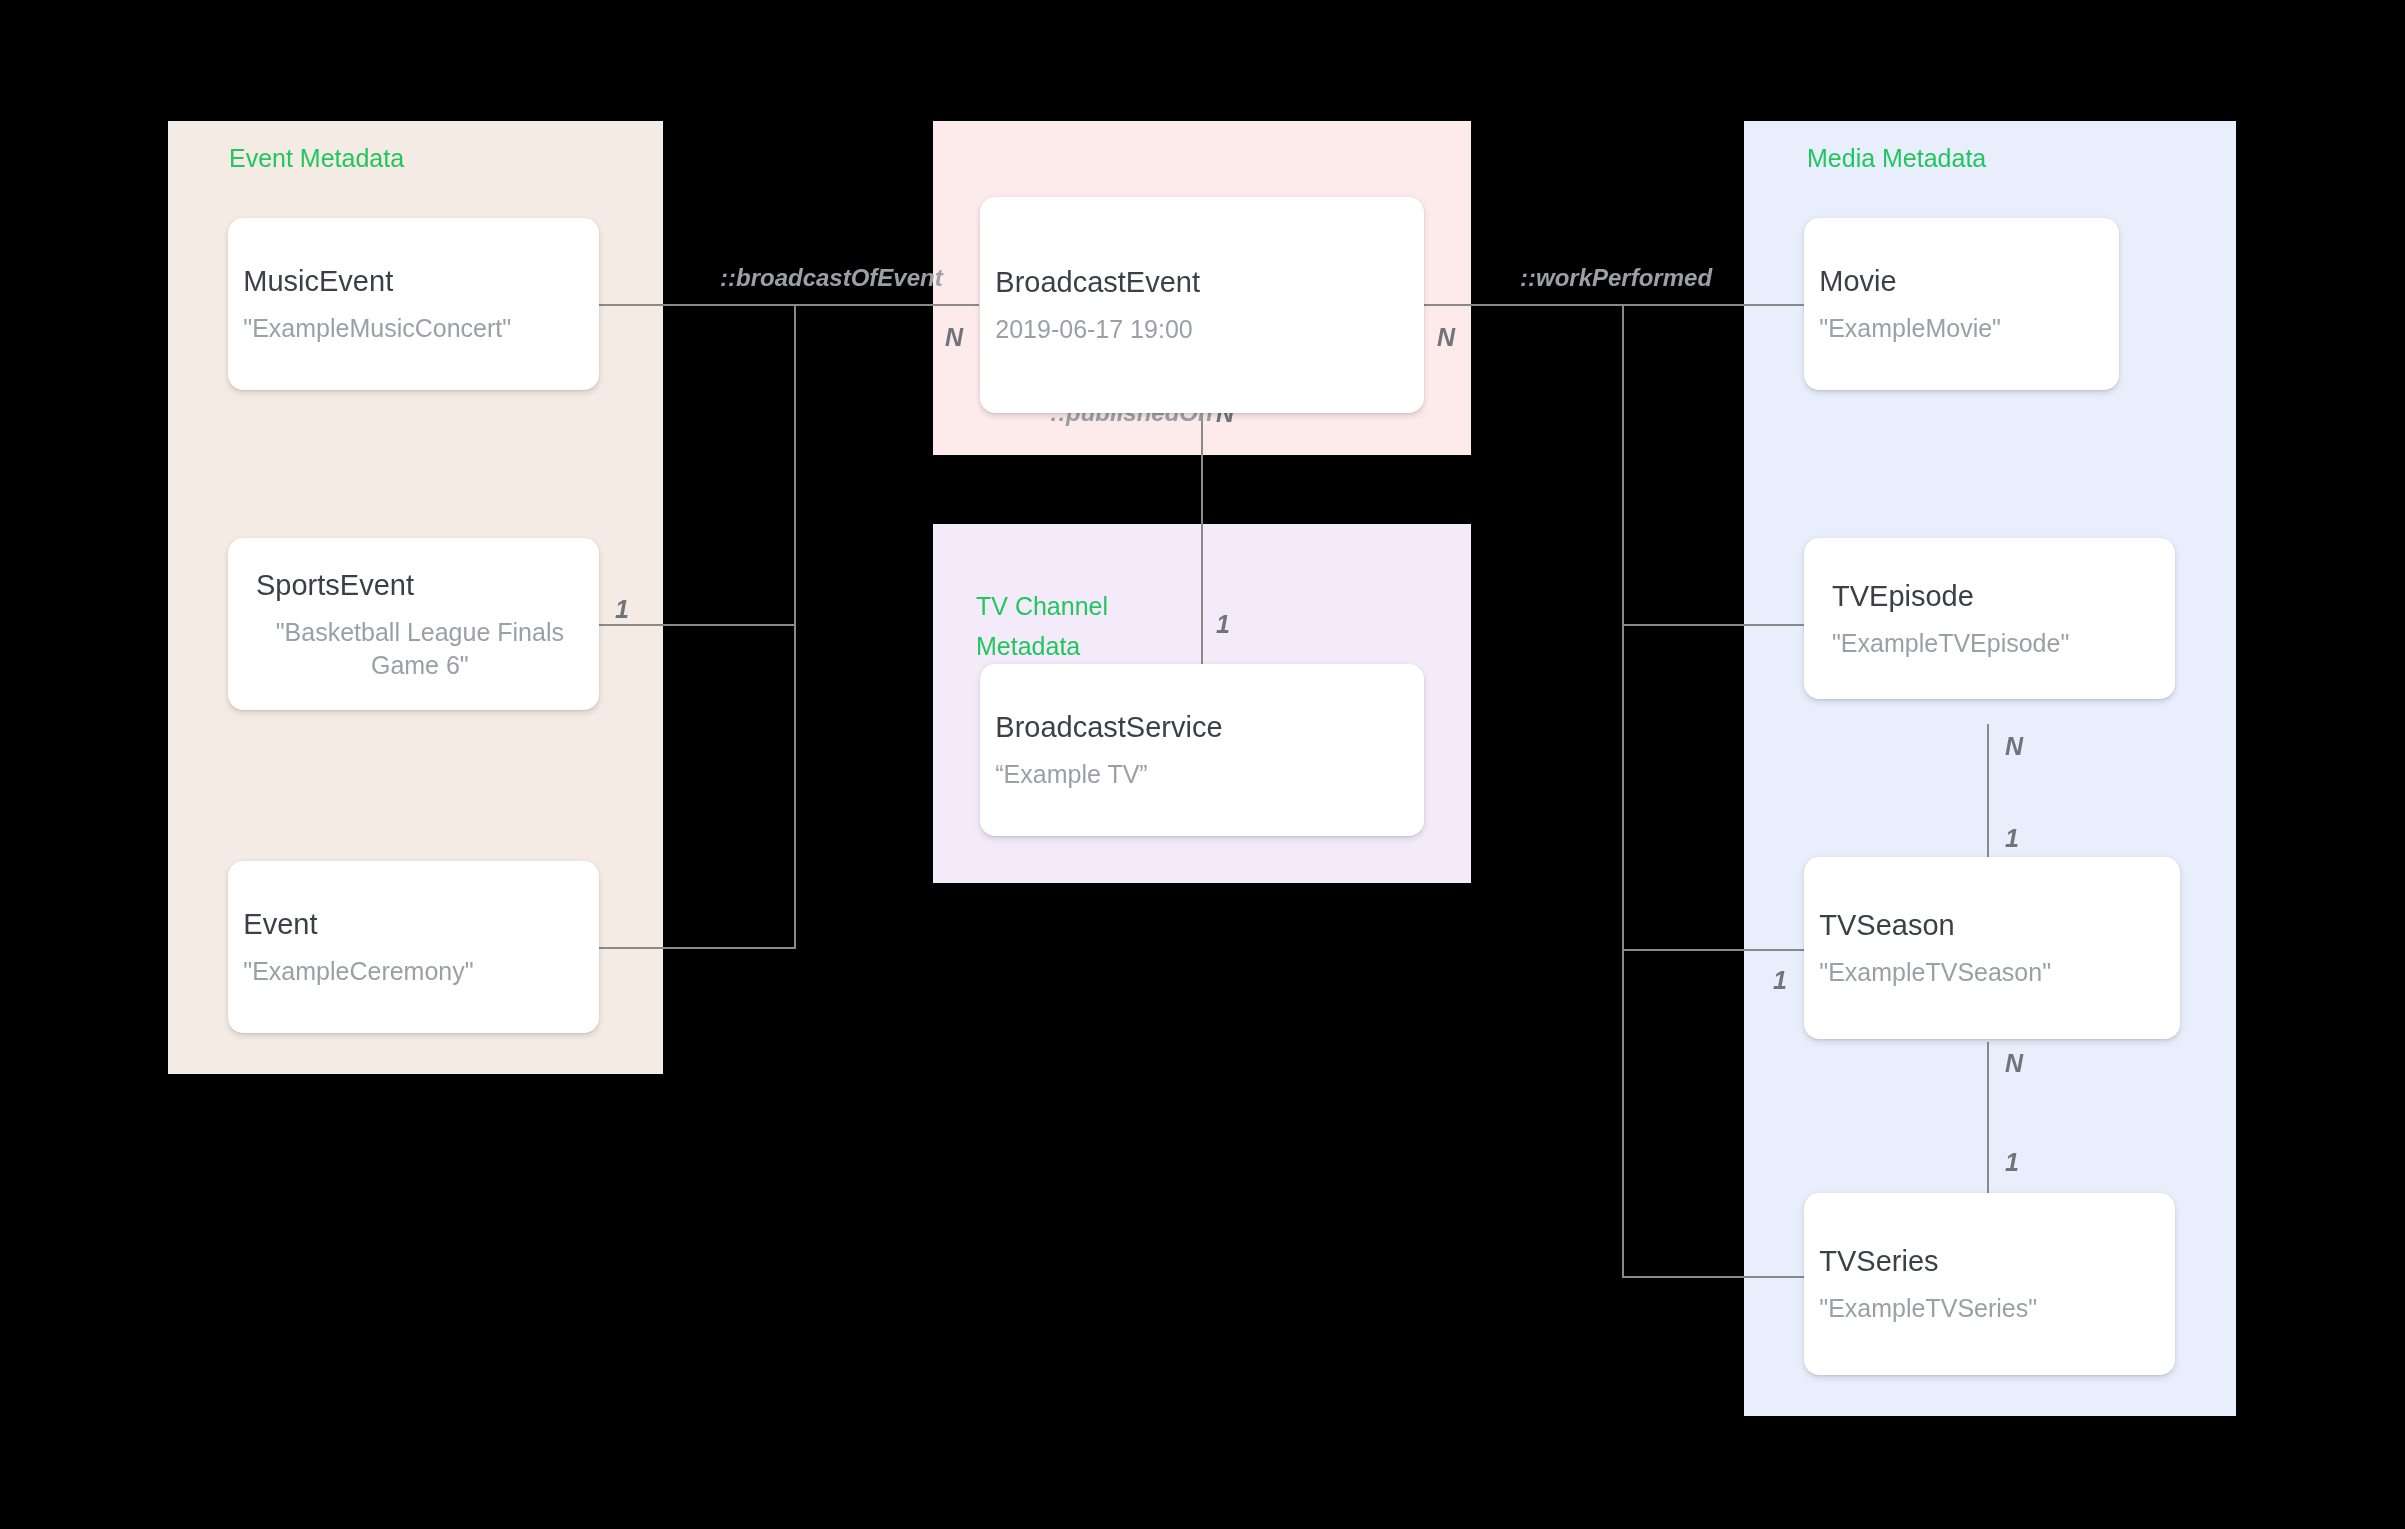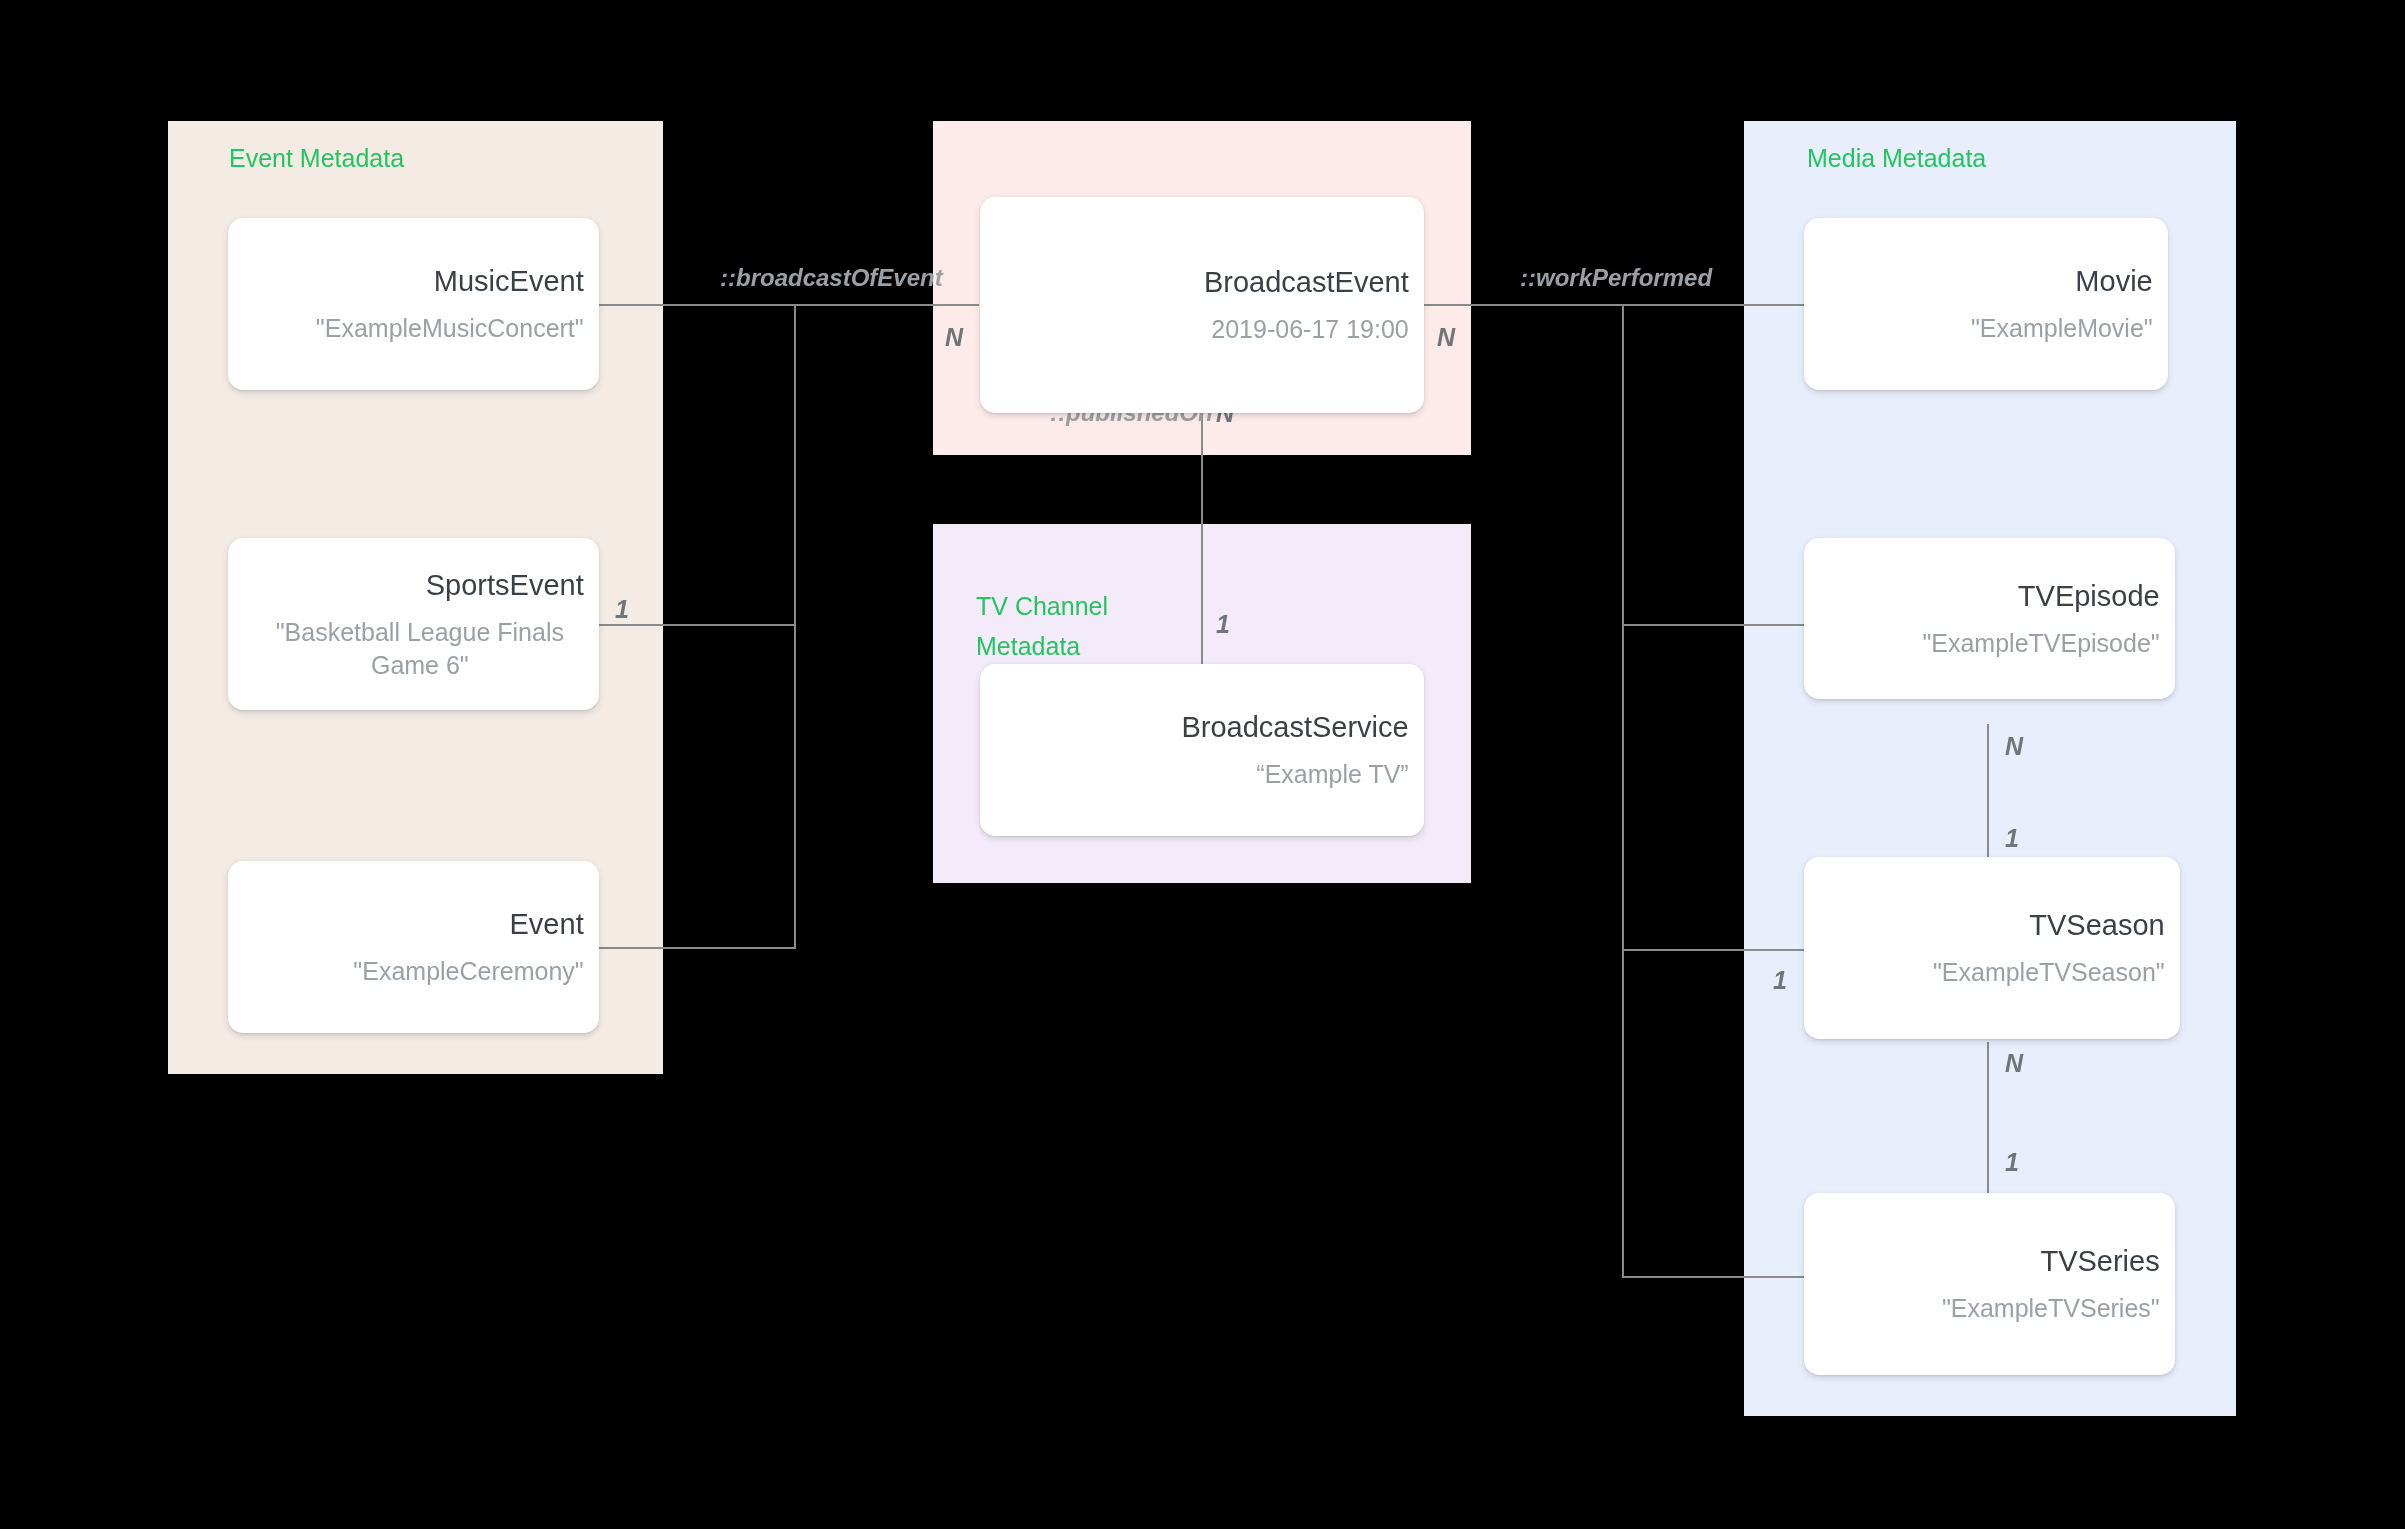--- a/index.html
+++ b/index.html
@@ -17,21 +17,21 @@
     font-size:25px;line-height:40px;color:#22c55e;font-weight:400;
     white-space:pre-line;
   }
 
   
   .card{
     position:absolute;
     background:#fff;
     border-radius:15.3px;
     box-shadow:0 2.9px 6.7px rgba(0,0,0,.13), 0 1px 1.9px rgba(0,0,0,.08);
-    display:flex;flex-direction:column;align-items:flex-end;justify-content:center;
+    display:flex;flex-direction:column;align-items:flex-start;justify-content:center;
     box-sizing:border-box;
     padding:9.6px 15.3px;
   }
   .card-title{
     font-size:29px;line-height:36px;color:#3b3f46;font-weight:400;text-align:center;
   }
   .card-sub{
     font-size:25px;line-height:32.5px;color:#9aa0a6;font-weight:400;text-align:center;
     margin-top:13.4px;
   }
@@ -141,21 +141,21 @@
   <div class="card" style="left:980px;top:197px;width:444px;height:216px;">
     <div class="card-title">BroadcastEvent</div>
     <div class="card-sub">2019-06-17 19:00</div>
   </div>
 
   <div class="card" style="left:980px;top:664px;width:444px;height:172px;">
     <div class="card-title">BroadcastService</div>
     <div class="card-sub">“Example TV”</div>
   </div>
 
-  <div class="card" style="left:1804px;top:218px;width:364px;height:172px;">
+  <div class="card" style="left:1804px;top:218px;width:315px;height:172px;">
     <div class="card-title">Movie</div>
     <div class="card-sub">"ExampleMovie"</div>
   </div>
 
   <div class="card" style="left:1804px;top:538px;width:371px;height:161px;padding-left:28px;">
     <div class="card-title">TVEpisode</div>
     <div class="card-sub">"ExampleTVEpisode"</div>
   </div>
 
   <div class="card" style="left:1804px;top:857px;width:376px;height:182px;">

